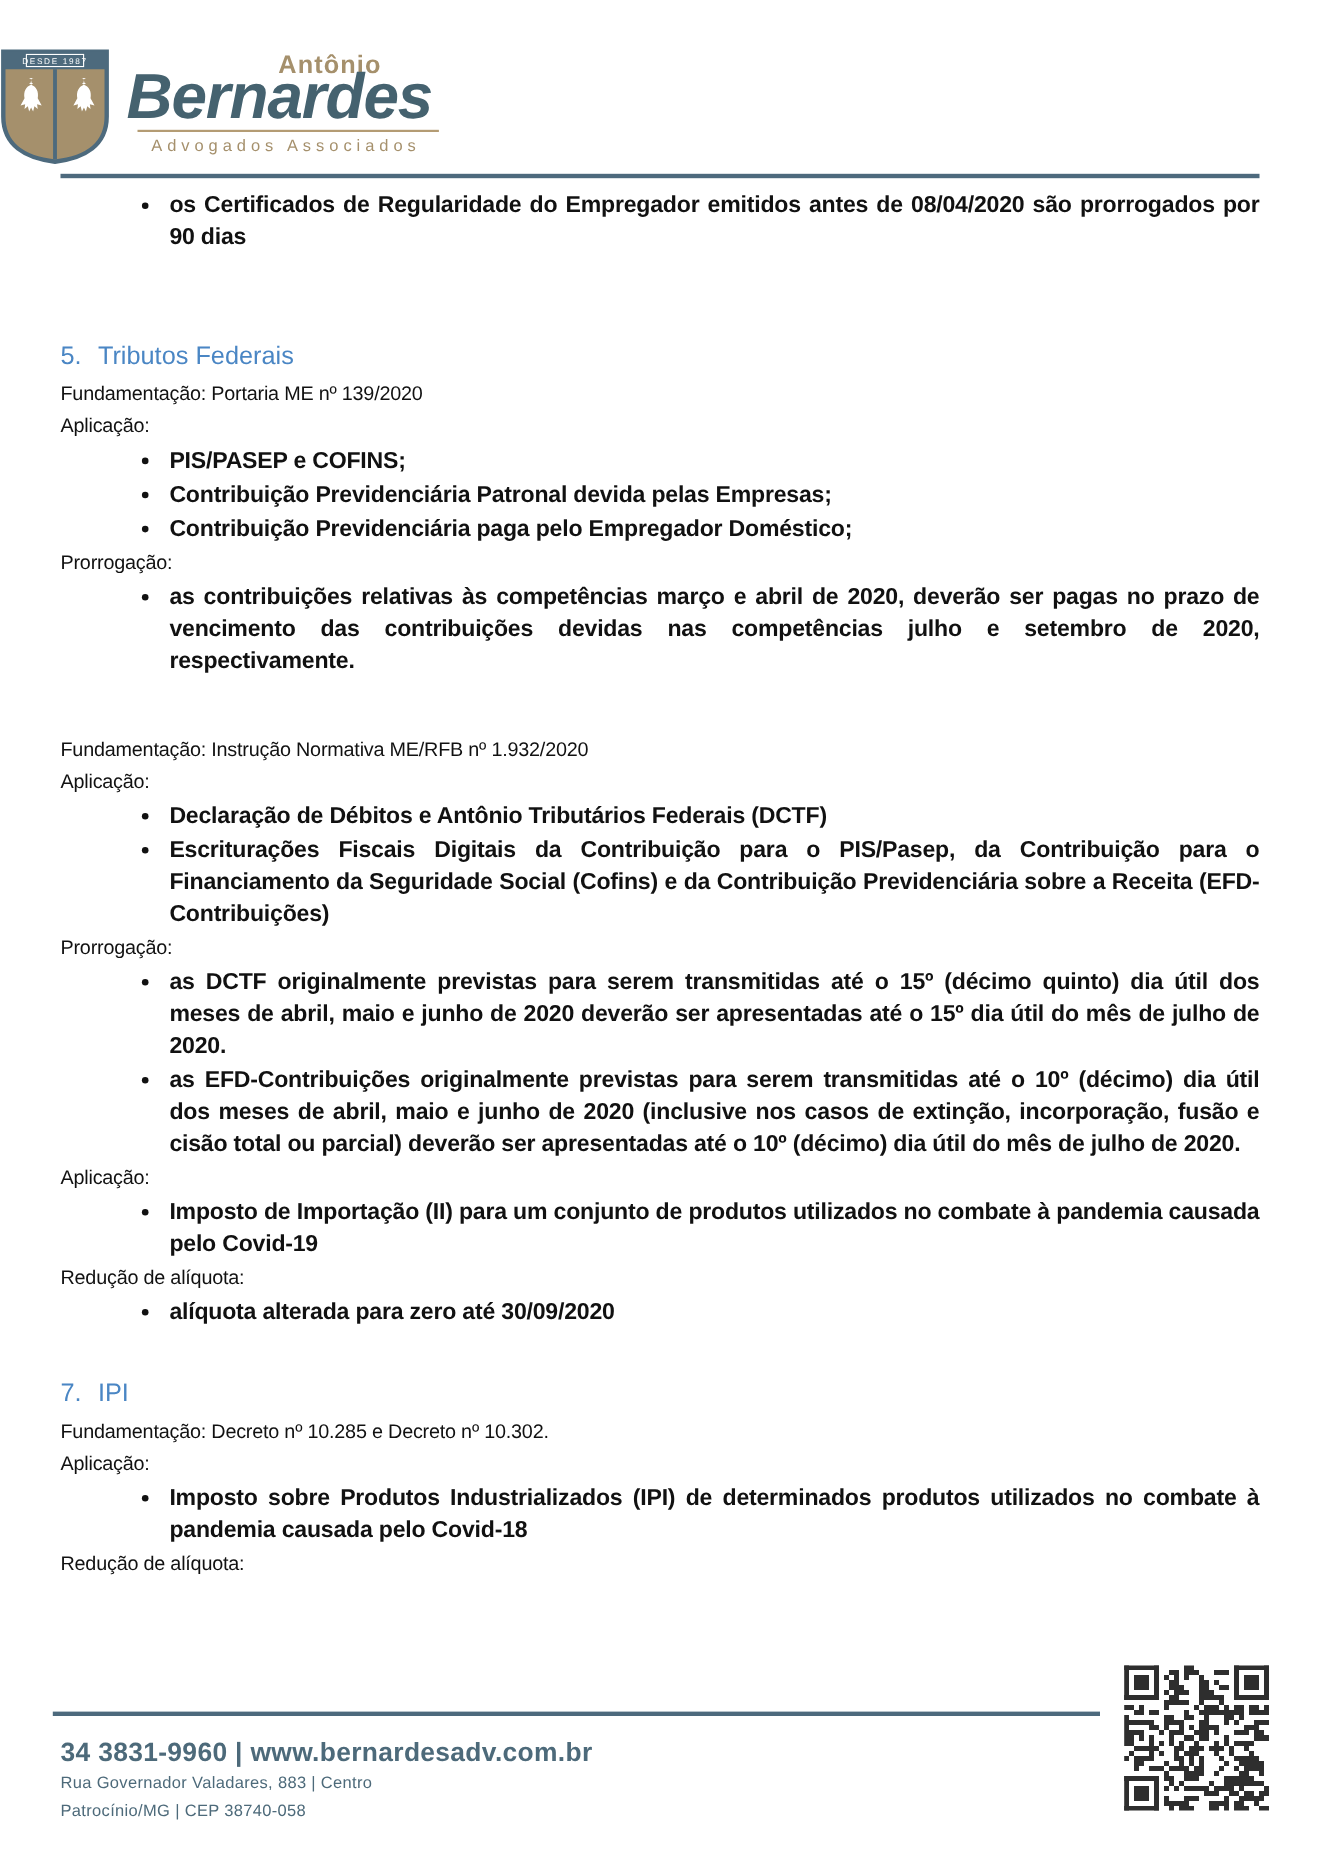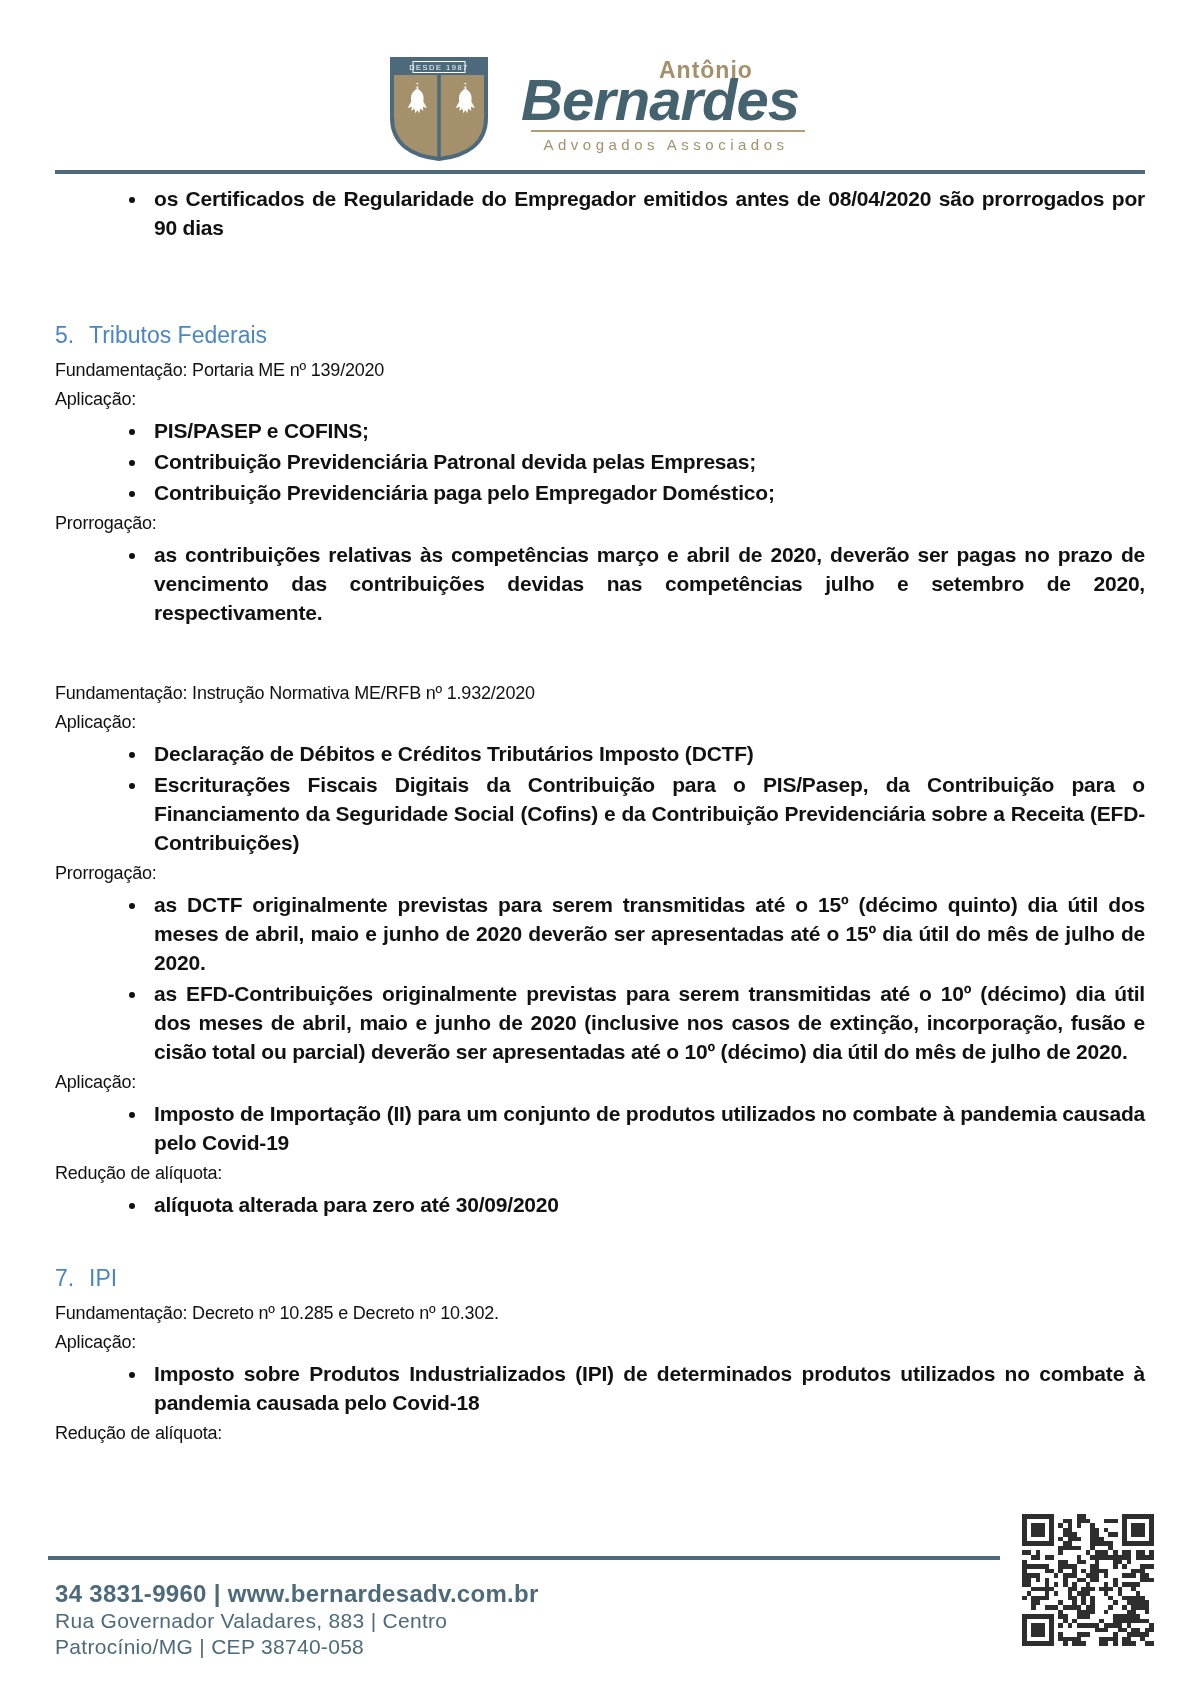--- a/index.html
+++ b/index.html
@@ -3,21 +3,21 @@
 <meta charset="utf-8">
 <style>
   html,body { margin:0; padding:0; background:#e8e8e8; }
   .page {
     position:relative; width:1200px; height:1693px; margin:0 auto;
     background:#ffffff; overflow:hidden;
     font-family:"Liberation Sans", sans-serif; color:#111;
   }
 
   
-  .header { padding-top:44px; display:flex; justify-content:center; align-items:flex-start; gap:32px; height:112px;margin-top:12px; }
+  .header { padding-top:44px; display:flex; align-items:flex-start; gap:15px; height:112px; }
   .shield { width:100px; height:106px; flex:0 0 auto; }
   .logo-text { width:290px; display:flex; flex-direction:column; padding-top:4px; }
   .logo-first { color:#a5906c; font-weight:bold; font-size:23px; letter-spacing:1px; margin-left:138px; line-height:20px; }
   .logo-last  { font-family:Liberation Sans, sans-serif; font-style:italic; font-weight:bold;
                 font-size:58px; line-height:52px; color:#45626f; margin-top:-6px; letter-spacing:-1px; }
   .logo-rule  { height:2px; background:#b49c74; margin:4px 6px 4px 10px; }
   .logo-tagline { color:#a5906c; font-size:15px; letter-spacing:4.5px; text-align:center; }
 
   .top-divider { margin:2px 55px 0 55px; border:none; border-top:4px solid #4d6a7d; }
 
@@ -29,21 +29,21 @@
   .doc-heading { font-weight:400; font-size:23px; color:#4a86c4; margin:46px 0 7px 0; letter-spacing:0; }
   .doc-heading-num { display:inline-block; min-width:34px; }
   .doc-section:first-child .doc-heading { margin-top:80px; }
   .doc-spacer { height:50px; }
   .intro-block .doc-bullets { margin-top:4px; }
 
   
   .footer-rule { position:absolute; left:48px; top:1556px; width:952px; border:none; border-top:4px solid #4d6a7d; margin:0; }
   .footer-text { position:absolute; left:55px; top:1580px; color:#4d6a7a; }
   .footer-contact { font-weight:bold; font-size:24px; line-height:28px; letter-spacing:0.3px; }
-  .footer-addr { font-size:21px; line-height:26px; letter-spacing:0.3px; }
+  .footer-addr { font-size:15px; line-height:26px; letter-spacing:0.3px; }
   .qr { position:absolute; left:1022px; top:1514px; width:132px; height:132px; }
   .qr svg { width:100%; height:100%; display:block; }
 </style>
 </head>
 <body>
 
 <div class="page">
 
   <div class="header">
     <div class="shield">
@@ -88,21 +88,21 @@
             <li class="doc-bullet-item">Contribuição Previdenciária paga pelo Empregador Doméstico;</li>
           </ul>
           <p class="doc-line">Prorrogação:</p>
           <ul class="doc-bullets">
             <li class="doc-bullet-item">as contribuições relativas às competências março e abril de 2020, deverão ser pagas no prazo de vencimento das contribuições devidas nas competências julho e setembro de 2020, respectivamente.</li>
           </ul>
           <div class="doc-spacer"></div>
           <p class="doc-line">Fundamentação: Instrução Normativa ME/RFB nº 1.932/2020</p>
           <p class="doc-line">Aplicação:</p>
           <ul class="doc-bullets">
-            <li class="doc-bullet-item">Declaração de Débitos e Créditos Tributários Imposto (DCTF)</li>
+            <li class="doc-bullet-item">Declaração de Débitos e Antônio Tributários Federais (DCTF)</li>
             <li class="doc-bullet-item">Escriturações Fiscais Digitais da Contribuição para o PIS/Pasep, da Contribuição para o Financiamento da Seguridade Social (Cofins) e da Contribuição Previdenciária sobre a Receita (EFD-Contribuições)</li>
           </ul>
           <p class="doc-line">Prorrogação:</p>
           <ul class="doc-bullets">
             <li class="doc-bullet-item">as DCTF originalmente previstas para serem transmitidas até o 15º (décimo quinto) dia útil dos meses de abril, maio e junho de 2020 deverão ser apresentadas até o 15º dia útil do mês de julho de 2020.</li>
             <li class="doc-bullet-item">as EFD-Contribuições originalmente previstas para serem transmitidas até o 10º (décimo) dia útil dos meses de abril, maio e junho de 2020 (inclusive nos casos de extinção, incorporação, fusão e cisão total ou parcial) deverão ser apresentadas até o 10º (décimo) dia útil do mês de julho de 2020.</li>
           </ul>
         </section>
         <section class="doc-section">
           <p class="doc-line">Aplicação:</p>

